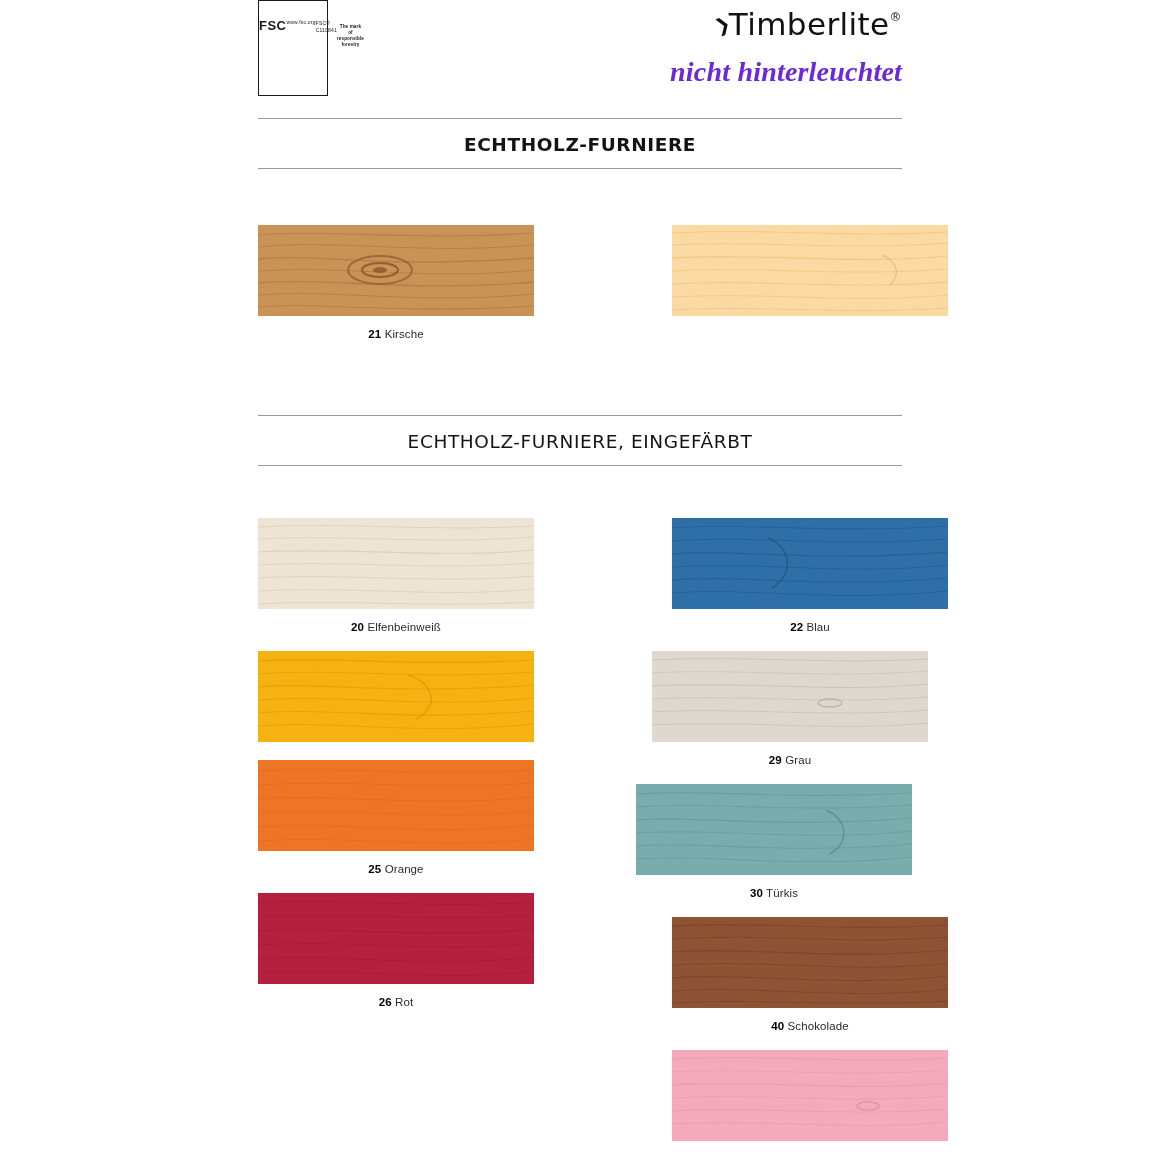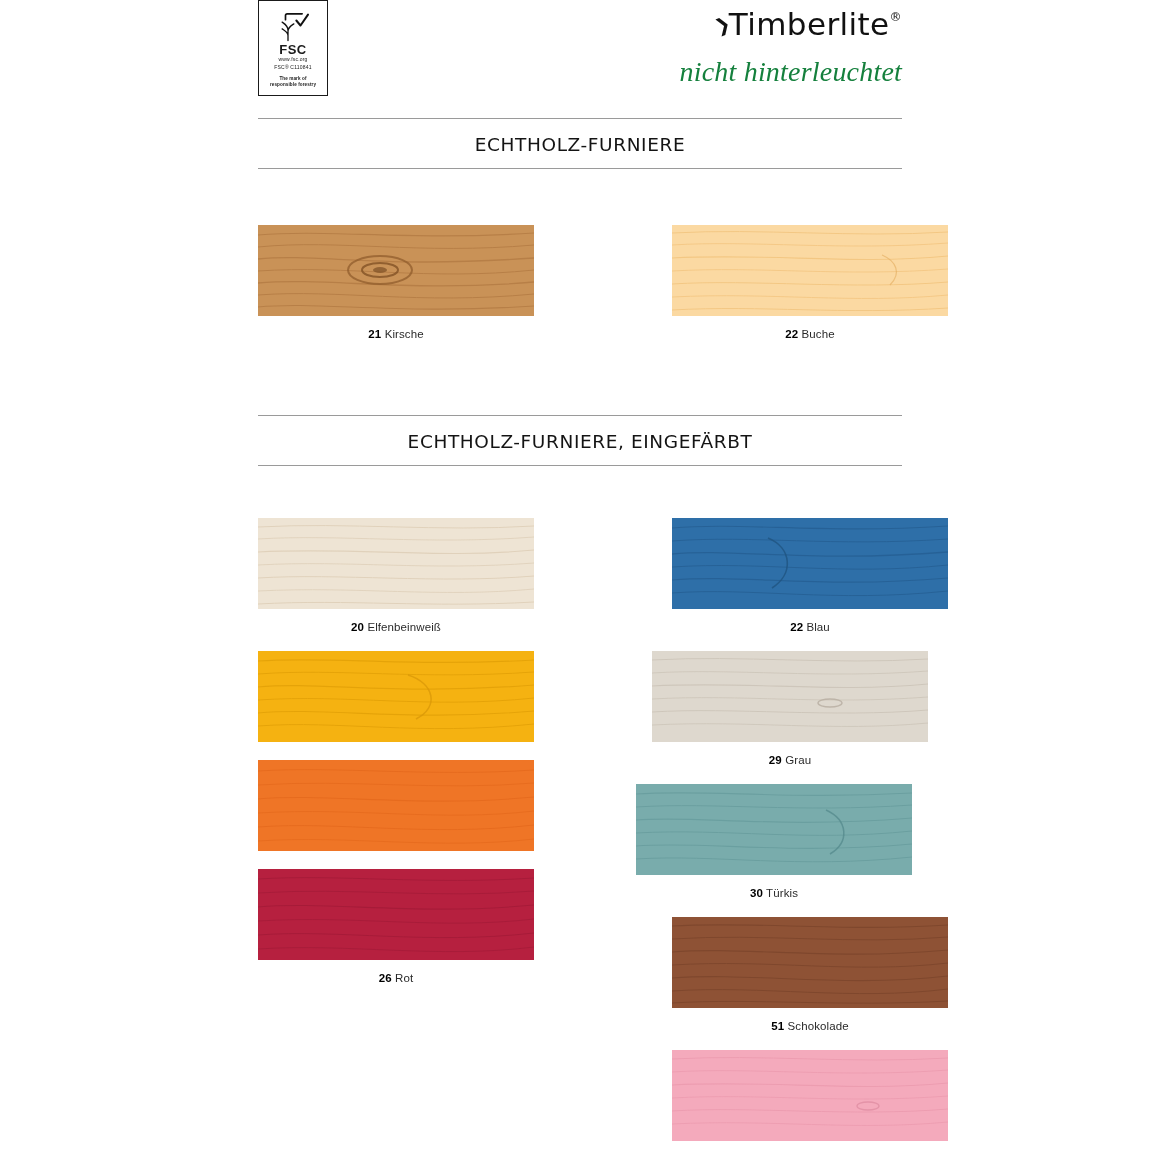--- a/index.html
+++ b/index.html
@@ -24,24 +24,24 @@
 
   .fsc-logo {
     position: absolute;
     left: 258px;
     top: 0px;
     width: 70px;
     height: 96px;
     border: 1px solid #1a1a1a;
     box-sizing: border-box;
     display: flex;
-    flex-direction: column;
-    align-items: center;
+    flex-direction: row;
+    align-items: flex-start;
     justify-content: flex-start;
-    padding-top: 11px;
+    padding-top: 18px;
   }
   .fsc-tree {
     width: 34px;
     height: 30px;
     margin-top: 1px;
   }
   .fsc-name {
     font-family: "Liberation Sans", sans-serif;
     font-size: 13px;
     font-weight: bold;
@@ -90,23 +90,23 @@
     vertical-align: 4px;
     margin-right: -2px;
   }
   .brand-reg {
     font-size: 12px;
     vertical-align: 14px;
   }
   .brand-sub {
     font-family: "Liberation Serif", serif;
     font-style: italic;
-    font-weight: normal;
+    font-weight: bold;
     font-size: 28px;
-    color: #15803d;
+    color: #6d28d9;
     letter-spacing: 0.2px;
     margin-top: 14px;
     white-space: nowrap;
   }
 
   
   .section {
     position: relative;
     width: 644px;
     margin: 0 auto;
@@ -183,21 +183,21 @@
   </div>
 
   <div class="brand">
     <div class="brand-name">
       <span class="leaf">❯</span><span>Timberlite</span><span class="brand-reg">®</span>
     </div>
     <div class="brand-sub">nicht hinterleuchtet</div>
   </div>
 </div>
 
-<div class="section" style="margin-top:8px;">
+<div class="section" style="margin-top:8px;font-weight:bold;">
   <div class="section-rule"></div>
   <div class="section-title">ECHTHOLZ-FURNIERE</div>
   <div class="section-rule"></div>
 </div>
 
 <div class="grid" style="margin-top:56px;">
   <div class="col">
     <div class="cell">
       <div class="swatch">
         <svg class="grain" viewBox="0 0 276 91" preserveAspectRatio="none">
@@ -232,24 +232,20 @@
             <path d="M0 20 C80 15,170 26,276 18" stroke-width="0.9"></path>
             <path d="M0 33 C100 28,180 40,276 31" stroke-width="1.1"></path>
             <path d="M0 46 C90 41,170 52,276 44" stroke-width="0.9"></path>
             <path d="M0 59 C80 54,180 65,276 57" stroke-width="1"></path>
             <path d="M0 72 C100 67,180 79,276 70" stroke-width="0.9"></path>
             <path d="M0 85 C90 80,170 90,276 83" stroke-width="1"></path>
           </g>
           <path d="M210 30 C224 36,230 48,218 60" stroke="#e2ab5e" stroke-width="1.2" fill="none" opacity="0.6"></path>
         </svg>
       </div>
-      <div class="caption">
-        <span class="num">22</span>
-        <span>Buche</span>
-      </div>
     </div>
   </div>
 </div>
 
 <div class="section" style="margin-top:75px;">
   <div class="section-rule"></div>
   <div class="section-title">ECHTHOLZ-FURNIERE, EINGEFÄRBT</div>
   <div class="section-rule"></div>
 </div>
 
@@ -302,20 +298,24 @@
           <g stroke="#e1651a" fill="none" opacity="0.6">
             <path d="M0 11 C80 6,170 17,276 10" stroke-width="1"></path>
             <path d="M0 25 C90 19,180 31,276 23" stroke-width="0.9"></path>
             <path d="M0 39 C70 33,160 48,276 37" stroke-width="1.1"></path>
             <path d="M0 53 C100 47,180 62,276 51" stroke-width="0.9"></path>
             <path d="M0 67 C80 61,170 77,276 65" stroke-width="1"></path>
             <path d="M0 81 C90 75,180 90,276 79" stroke-width="0.9"></path>
           </g>
         </svg>
       </div>
+      <div class="caption">
+        <span class="num">25</span>
+        <span>Orange</span>
+      </div>
     </div>
 
     <div class="cell" style="margin-top:18px;">
       <div class="swatch">
         <svg class="grain" viewBox="0 0 276 91" preserveAspectRatio="none">
           <rect width="276" height="91" fill="#b6203f"></rect>
           <g stroke="#9d1835" fill="none" opacity="0.6">
             <path d="M0 10 C80 5,170 16,276 9" stroke-width="1"></path>
             <path d="M0 24 C90 18,180 30,276 22" stroke-width="0.9"></path>
             <path d="M0 38 C70 32,160 47,276 36" stroke-width="1.1"></path>
@@ -406,21 +406,21 @@
             <path d="M0 22 C90 16,180 28,276 20" stroke-width="1"></path>
             <path d="M0 35 C70 29,160 44,276 33" stroke-width="1.2"></path>
             <path d="M0 48 C100 42,180 57,276 46" stroke-width="1"></path>
             <path d="M0 61 C80 55,170 71,276 59" stroke-width="1.1"></path>
             <path d="M0 74 C90 68,180 84,276 72" stroke-width="1"></path>
             <path d="M0 86 C80 81,170 90,276 84" stroke-width="1"></path>
           </g>
         </svg>
       </div>
       <div class="caption">
-        <span class="num">51</span>
+        <span class="num">40</span>
         <span>Schokolade</span>
       </div>
     </div>
 
     <div class="cell" style="margin-left:92px; margin-top:18px;">
       <div class="swatch">
         <svg class="grain" viewBox="0 0 276 91" preserveAspectRatio="none">
           <rect width="276" height="91" fill="#f4aabc"></rect>
           <g stroke="#eb9aae" fill="none" opacity="0.8">
             <path d="M0 9 C90 4,180 14,276 8" stroke-width="1"></path>

